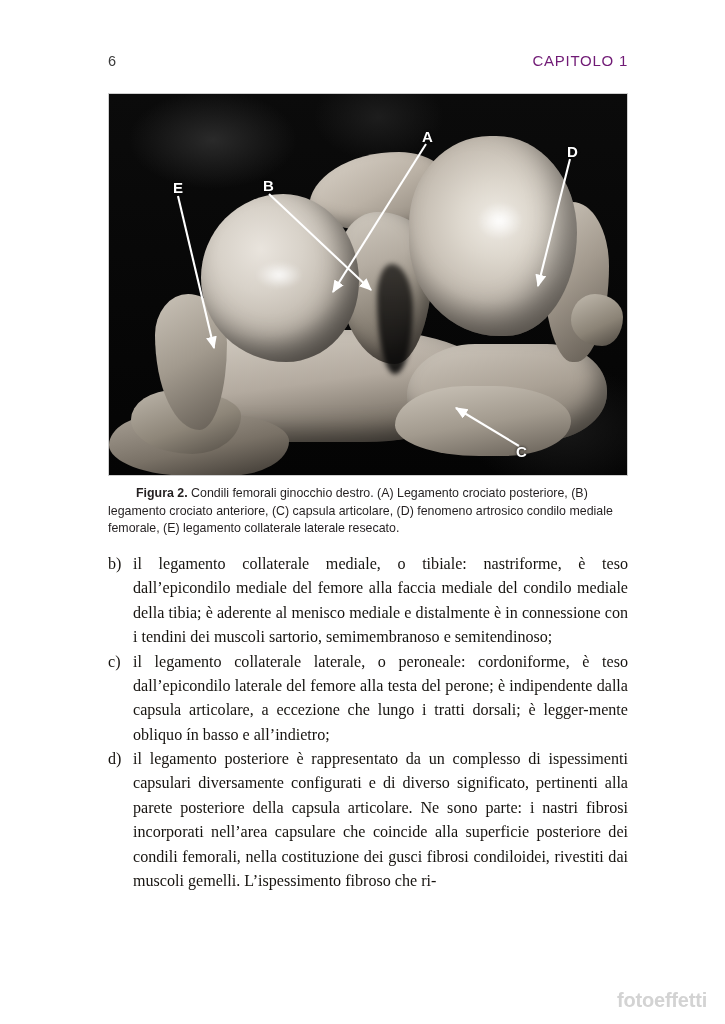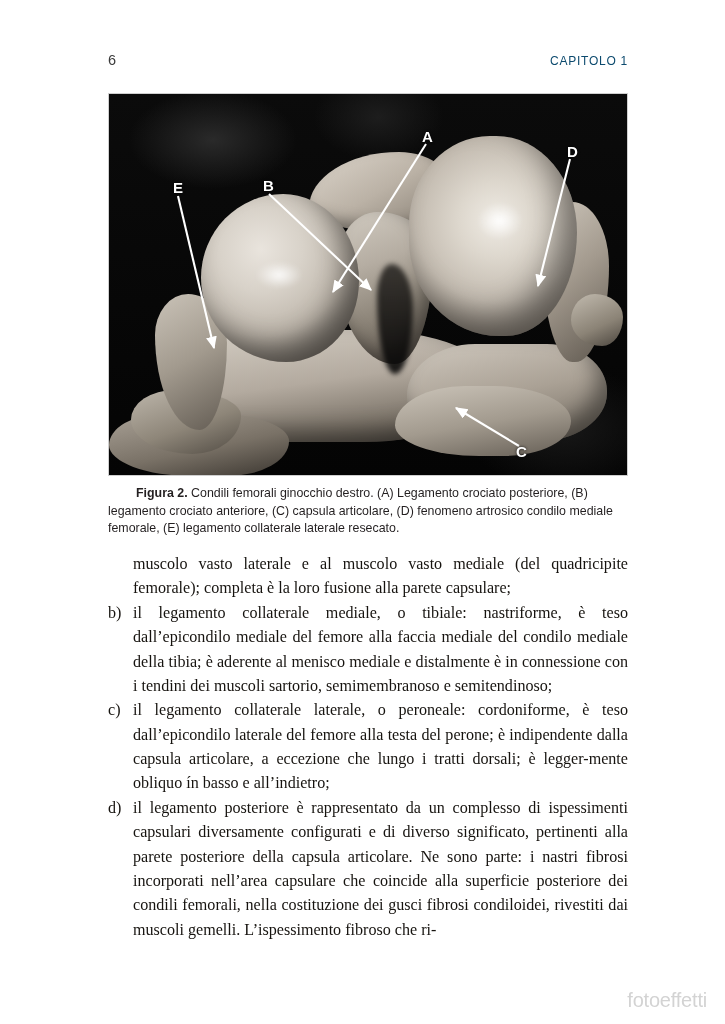--- a/index.html
+++ b/index.html
@@ -26,22 +26,22 @@
     justify-content: space-between;
     align-items: baseline;
     font-family: "Liberation Sans", sans-serif;
   }
   .folio {
     font-size: 14.5px;
     color: #3a3a3a;
     letter-spacing: 0.2px;
   }
   .chapter-label {
-    font-size: 12px;
-    color: #0c4a6e;
+    font-size: 15px;
+    color: #701a75;
     letter-spacing: 0.75px;
   }
 
   
   .figure-block {
     position: absolute;
     left: 108px;
     top: 93px;
     width: 520px;
   }
@@ -257,21 +257,21 @@
     margin-left: 25px;
     text-align: justify;
   }
 
   
   .watermark {
     position: absolute;
     right: 18px;
     bottom: 12px;
     font-family: "Liberation Sans", sans-serif;
-    font-weight: normal;
+    font-weight: bold;
     font-size: 20px;
     letter-spacing: -0.2px;
     color: #d3d3d3;
   }
 </style>
 </head>
 <body>
 
 <div class="running-head">
   <span class="folio">6</span>
@@ -321,21 +321,20 @@
     <div class="callout" style="left:64px;  top:86px;">E</div>
   </div>
 </div>
 
 <div class="figure-caption">
   <span class="caption-lead">Figura 2.</span><span> Condili femorali ginocchio destro. (A) Legamento crociato posteriore, (B) legamento crociato anteriore, (C) capsula articolare, (D) fenomeno artrosico condilo mediale femorale, (E) legamento collaterale laterale resecato.</span>
 </div>
 
 <div class="body-text">
 
-  <div class="para-cont">muscolo vasto laterale e al muscolo vasto mediale (del quadricipite femorale); completa è la loro fusione alla parete capsulare;</div>
 
   <div class="para">
     <span class="marker">b)</span>
     <span class="para-body">il legamento collaterale mediale, o tibiale: nastriforme, è teso dall’epicondilo mediale del femore alla faccia mediale del condilo mediale della tibia; è aderente al menisco mediale e distalmente è in connessione con i tendini dei muscoli sartorio, semimembranoso e semitendinoso;</span>
   </div>
 
   <div class="para">
     <span class="marker">c)</span>
     <span class="para-body">il legamento collaterale laterale, o peroneale: cordoniforme, è teso dall’epicondilo laterale del femore alla testa del perone; è indipendente dalla capsula articolare, a eccezione che lungo i tratti dorsali; è legger-mente obliquo ín basso e all’indietro;</span>
   </div>

